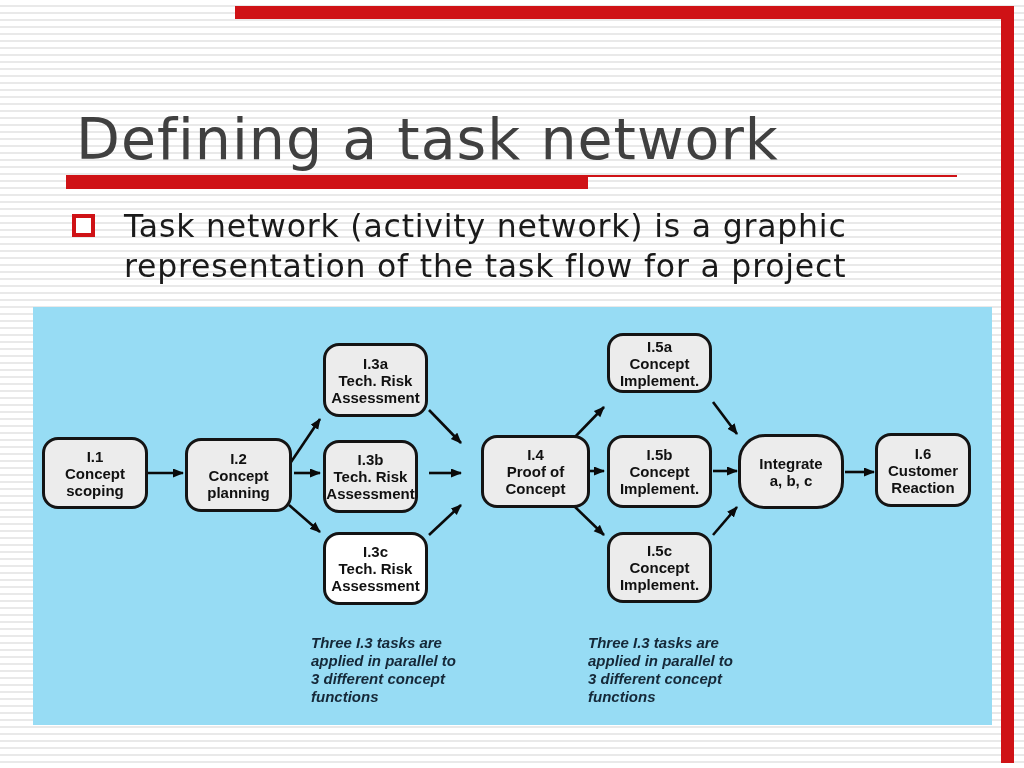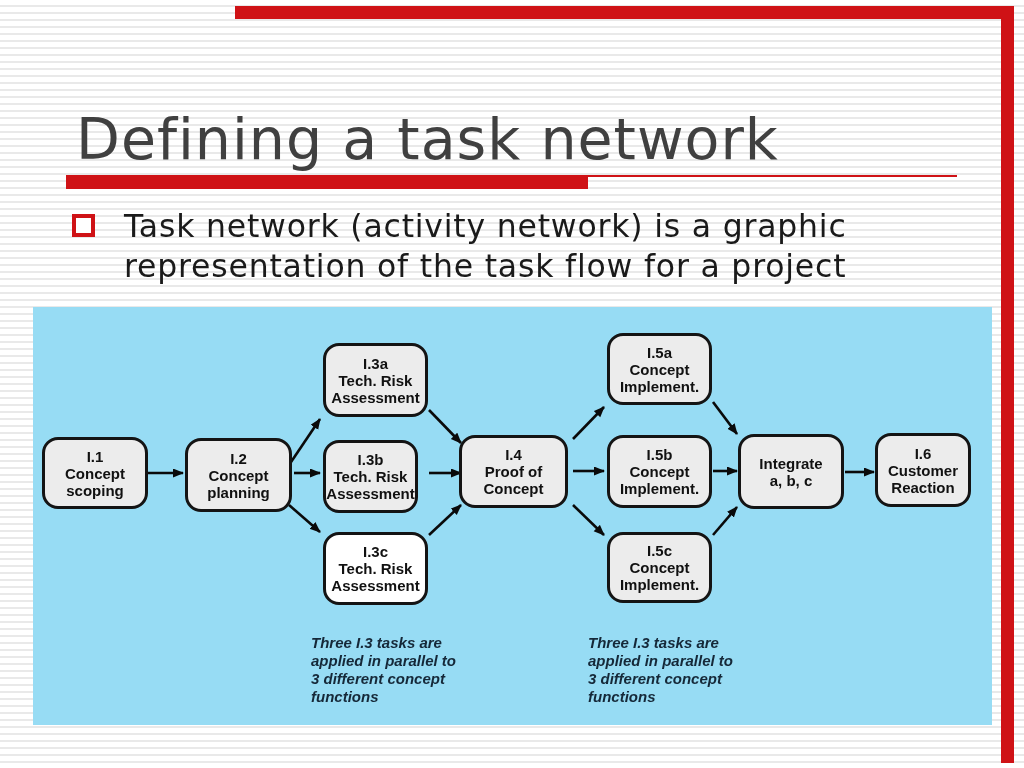--- a/index.html
+++ b/index.html
@@ -113,41 +113,41 @@
     <div class="task-node" style="left: 290px; top: 133px; width: 95px; height: 73px; background: rgb(236, 236, 236); border-color: rgb(20, 20, 20);">
       <div class="node-line">I.3b</div>
       <div class="node-line">Tech. Risk</div>
       <div class="node-line">Assessment</div>
     </div>
     <div class="task-node" style="left: 290px; top: 225px; width: 105px; height: 73px; background: #ffffff; border-color: rgb(20, 20, 20);">
       <div class="node-line">I.3c</div>
       <div class="node-line">Tech. Risk</div>
       <div class="node-line">Assessment</div>
     </div>
-    <div class="task-node" style="left: 426px; top: 128px; width: 109px; height: 73px; background: rgb(236, 236, 236); border-color: rgb(20, 20, 20);">
+    <div class="task-node" style="left: 448px; top: 128px; width: 109px; height: 73px; background: rgb(236, 236, 236); border-color: rgb(20, 20, 20);">
       <div class="node-line">I.4</div>
       <div class="node-line">Proof of</div>
       <div class="node-line">Concept</div>
     </div>
-    <div class="task-node" style="left: 574px; top: 26px; width: 105px; height: 72px; background: rgb(236, 236, 236); border-color: rgb(20, 20, 20);">
+    <div class="task-node" style="left: 574px; top: 26px; width: 105px; height: 60px; background: rgb(236, 236, 236); border-color: rgb(20, 20, 20);">
       <div class="node-line">I.5a</div>
       <div class="node-line">Concept</div>
       <div class="node-line">Implement.</div>
     </div>
     <div class="task-node" style="left: 574px; top: 128px; width: 105px; height: 73px; background: rgb(236, 236, 236); border-color: rgb(20, 20, 20);">
       <div class="node-line">I.5b</div>
       <div class="node-line">Concept</div>
       <div class="node-line">Implement.</div>
     </div>
     <div class="task-node" style="left: 574px; top: 225px; width: 105px; height: 71px; background: rgb(236, 236, 236); border-color: rgb(20, 20, 20);">
       <div class="node-line">I.5c</div>
       <div class="node-line">Concept</div>
       <div class="node-line">Implement.</div>
     </div>
-    <div class="task-node" style="left: 705px; top: 127px; width: 106px; height: 75px; background: rgb(236, 236, 236); border-color: rgb(20, 20, 20);">
+    <div class="task-node" style="left: 705px; top: 127px; width: 106px; height: 75px; background: rgb(236, 236, 236); border-color: rgb(20, 20, 20); border-radius: 27px;">
       <div class="node-line">Integrate</div>
       <div class="node-line">a, b, c</div>
     </div>
     <div class="task-node" style="left: 842px; top: 126px; width: 96px; height: 74px; background: rgb(236, 236, 236); border-color: rgb(20, 20, 20);">
       <div class="node-line">I.6</div>
       <div class="node-line">Customer</div>
       <div class="node-line">Reaction</div>
     </div>
   </div>
 

